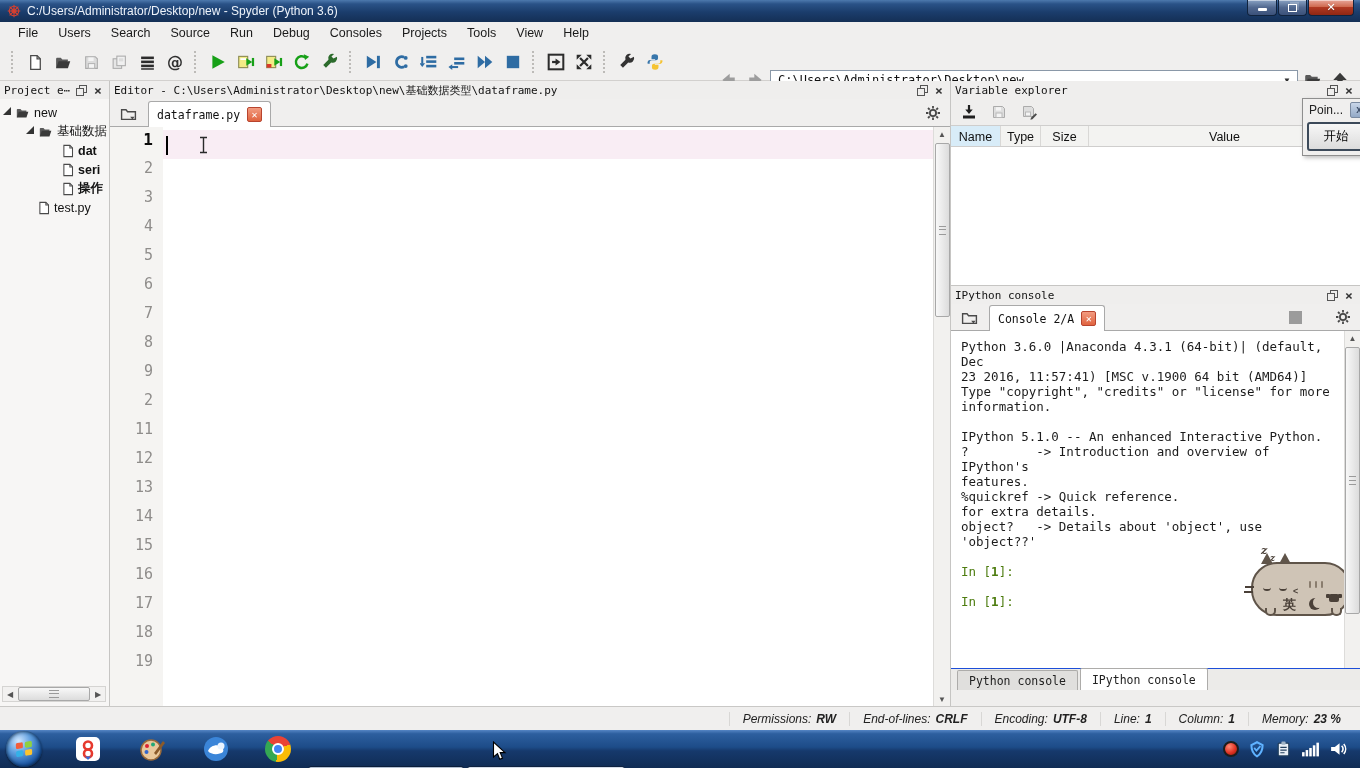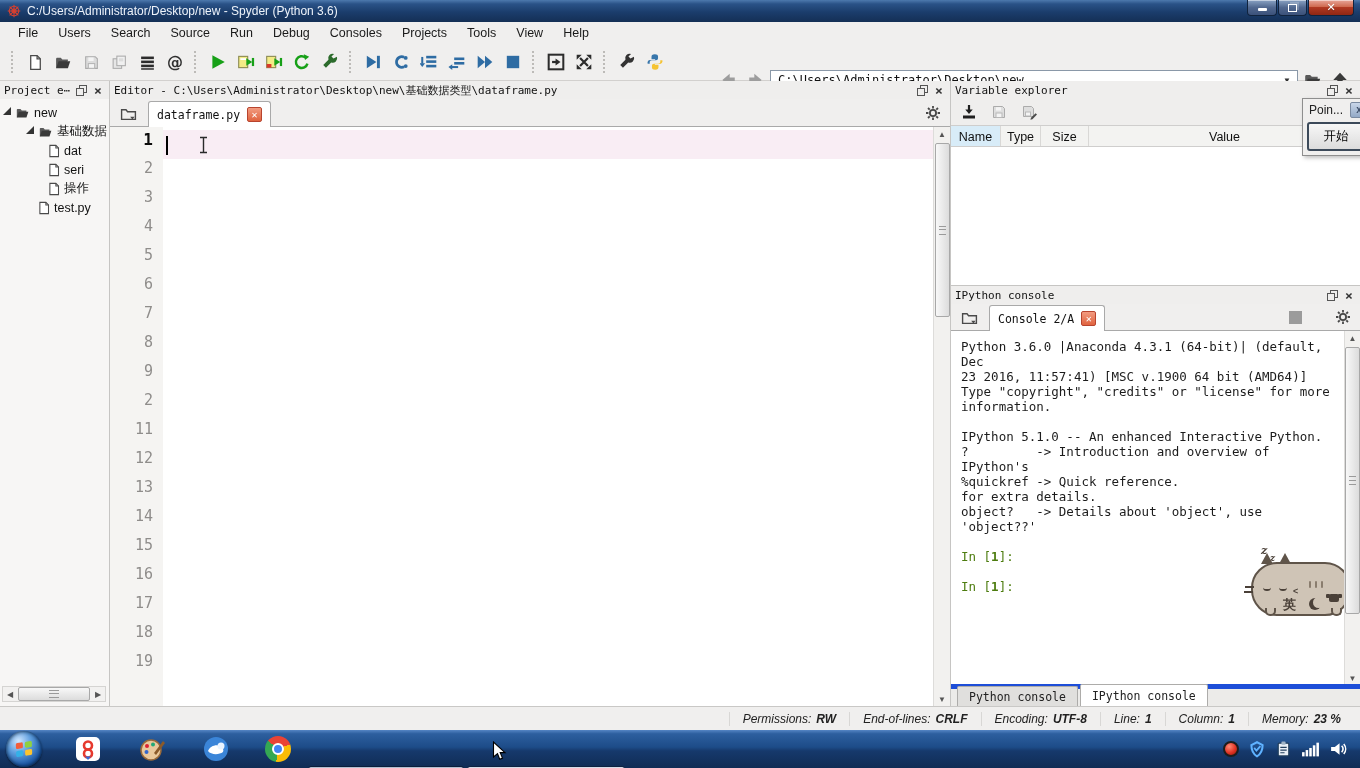--- a/index.html
+++ b/index.html
@@ -44,21 +44,21 @@
   .fl{position:relative;width:11px;height:11px;display:inline-block;}
   .fl::before{content:"";position:absolute;left:3px;top:0;width:6px;height:6px;border:1px solid #555;}
   .fl::after{content:"";position:absolute;left:0;top:3px;width:6px;height:6px;border:1px solid #555;background:#efeeed;}
   .xg{font-size:13px;font-weight:bold;color:#333;line-height:11px;}
   
   .workspace{position:absolute;left:0;top:81px;width:1360px;height:625px;}
   
   .project{position:absolute;left:0;top:0;width:110px;height:625px;border-right:1px solid #c6c5c3;box-sizing:border-box;background:#f7f6f5;}
   .tree{list-style:none;margin:4px 0 0 0;padding:0;font-size:12.5px;color:#111;}
   .tree li{height:19px;display:flex;align-items:center;white-space:nowrap;overflow:hidden;}
-  .tree li.ind0{padding-left:3px;} .tree li.ind1{padding-left:26px;} .tree li.ind2{padding-left:36px;}
+  .tree li.ind0{padding-left:3px;} .tree li.ind1{padding-left:26px;} .tree li.ind2{padding-left:50px;font-weight:bold;}
   .tree .tri{width:0;height:0;border:4.5px solid transparent;border-bottom-color:#333;border-right-color:#333;
     margin:0 4px 3px 0;visibility:hidden;flex:none;}
   .tree li.arr .tri{visibility:visible;}
   .tree .fico{flex:none;margin-right:4px;display:flex;}
   .hscroll{position:absolute;left:2px;bottom:4px;width:104px;height:16px;background:#f2f1f0;border:1px solid #d5d4d2;
     display:flex;align-items:center;box-sizing:border-box;}
   .sarrow{width:14px;height:14px;display:flex;align-items:center;justify-content:center;font-size:8px;color:#555;}
   .sthumb-h{height:12px;flex:1;margin:0 1px;background:linear-gradient(180deg,#f8f8f8,#dcdcdc);border:1px solid #a8a8a8;border-radius:2px;
     display:flex;align-items:center;justify-content:center;}
   .grip-v{width:10px;height:6px;border-top:1px solid #9a9a9a;border-bottom:1px solid #9a9a9a;position:relative;}
@@ -113,21 +113,21 @@
   .ipcon{position:absolute;left:950px;top:204px;width:410px;height:421px;border-left:1px solid #c6c5c3;border-top:1px solid #c6c5c3;box-sizing:border-box;background:#efeeed;}
   .ip-tabbar{height:27px;background:#f0efee;display:flex;align-items:flex-end;padding:0 6px;box-sizing:border-box;border-bottom:1px solid #a9a9a9;}
   .sq-icon{width:13px;height:13px;background:#9b9b9b;}
   .ip-body{position:absolute;left:0;top:45px;right:0;height:354px;background:#fff;overflow:hidden;}
   .ip-text{position:absolute;left:10px;top:8px;right:20px;font:12.5px/15px "DejaVu Sans Mono","Liberation Mono",monospace;color:#1c1c1c;}
   .cline{white-space:pre-wrap;min-height:15px;}
   .prompt{color:#4d7c0f;}
   .prompt .pnum{font-weight:bold;}
   .ip-scroll{position:absolute;right:0;top:0;bottom:0;width:16px;background:#f2f1ef;border-left:1px solid #dddcda;box-sizing:border-box;
     display:flex;flex-direction:column;align-items:center;}
-  .ip-tabs{position:absolute;left:0;bottom:0;width:100%;height:22px;background:#ecebe9;border-top:5px solid #1d4ed8;
+  .ip-tabs{position:absolute;left:0;bottom:16px;width:100%;height:22px;background:#ecebe9;border-top:1px solid #1d4ed8;
     display:flex;align-items:flex-end;padding-left:6px;box-sizing:border-box;font:11.5px "DejaVu Sans Mono","Liberation Mono",monospace;}
   .btab{height:19px;display:flex;align-items:center;padding:0 11px;border:1px solid #adacaa;border-bottom:none;
     background:#e0dfdd;color:#222;margin-right:2px;border-radius:2px 2px 0 0;}
   .btab.active{background:#fff;height:21px;}
   
   .cat{position:absolute;left:298px;top:215px;width:108px;height:78px;}
   .cat .zz{position:absolute;font:italic bold 11px "DejaVu Serif",serif;color:#4a4038;}
   .cat .z1{left:12px;top:-2px;} .cat .z2{left:21px;top:7px;font-size:9px;}
   .cat-body{position:absolute;left:2px;top:16px;width:100px;height:54px;background:#cfc4b6;border:2.5px solid #5f5449;border-radius:26px;box-sizing:border-box;}
   .cat-ear{position:absolute;width:0;height:0;border-left:6px solid transparent;border-right:6px solid transparent;border-bottom:11px solid #5f5449;top:7px;}
@@ -687,20 +687,21 @@
         <div class="ip-text">
           <div>
 
           <div class="cline">Python 3.6.0 |Anaconda 4.3.1 (64-bit)| (default, Dec</div>
               <div class="cline">23 2016, 11:57:41) [MSC v.1900 64 bit (AMD64)]</div>
               <div class="cline">Type "copyright", "credits" or "license" for more</div>
               <div class="cline">information.</div>
               <div class="cline"></div>
               <div class="cline">IPython 5.1.0 -- An enhanced Interactive Python.</div>
               <div class="cline">?         -&gt; Introduction and overview of IPython's</div>
+              <div class="cline">features.</div>
               <div class="cline">%quickref -&gt; Quick reference.</div>
               <div class="cline">for extra details.</div>
               <div class="cline">object?   -&gt; Details about 'object', use 'object??'</div>
               <div class="cline"></div>
             </div>
           <div class="cline prompt"><span>In [</span><span class="pnum">1</span><span>]:</span></div>
           <div class="cline"></div>
           <div class="cline prompt"><span>In [</span><span class="pnum">1</span><span>]:</span></div>
         </div>
 

